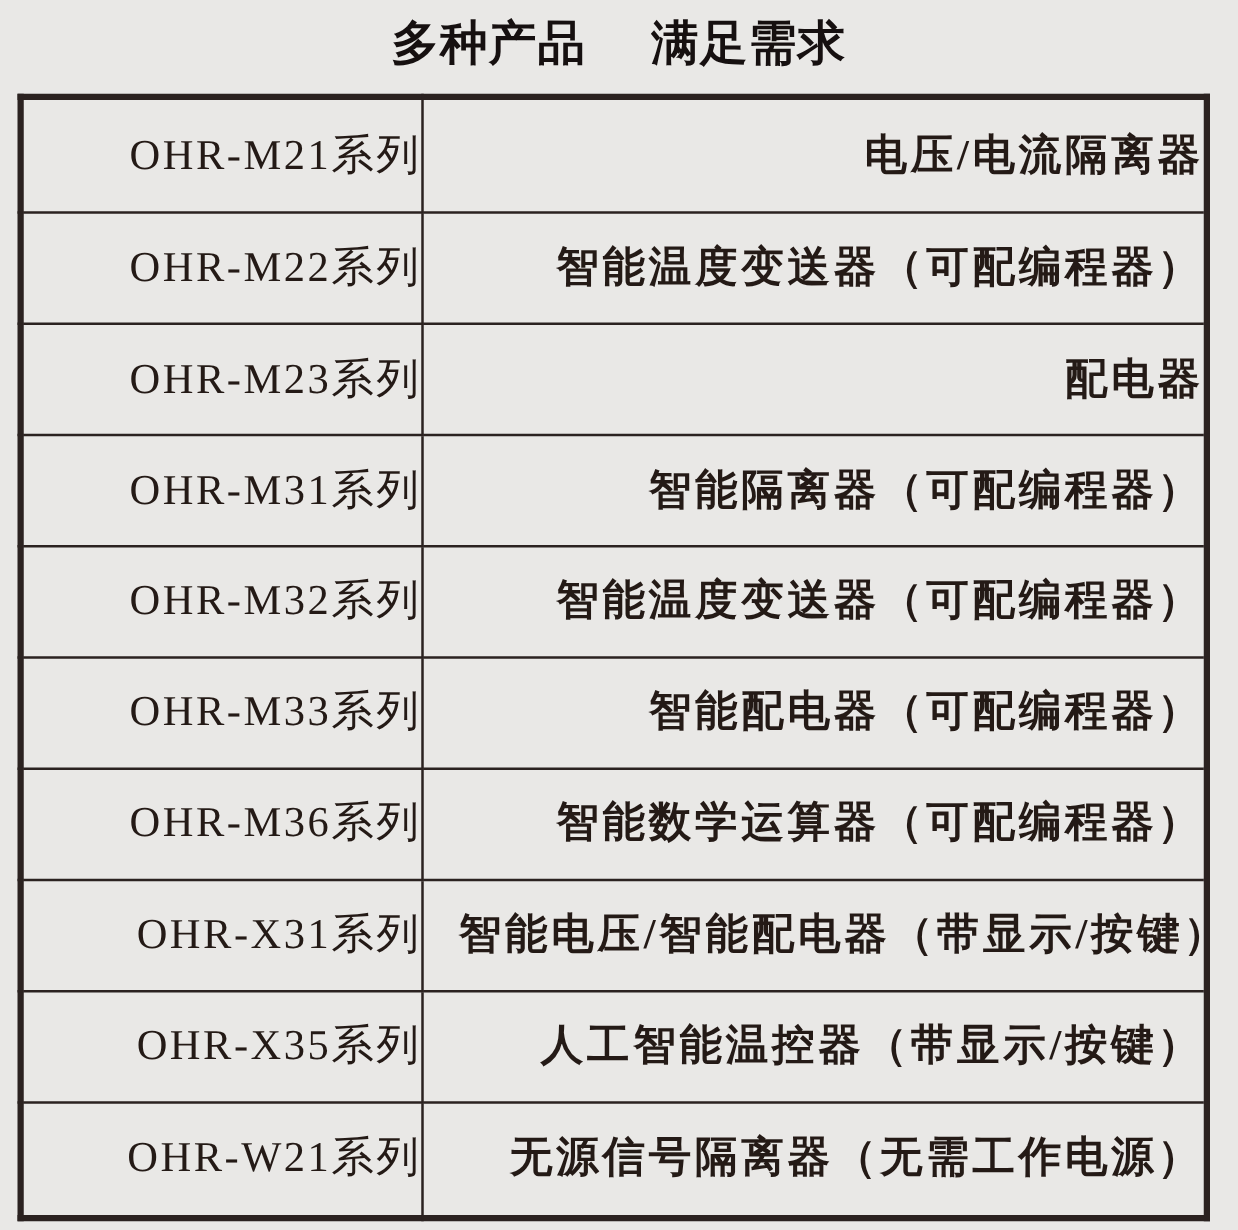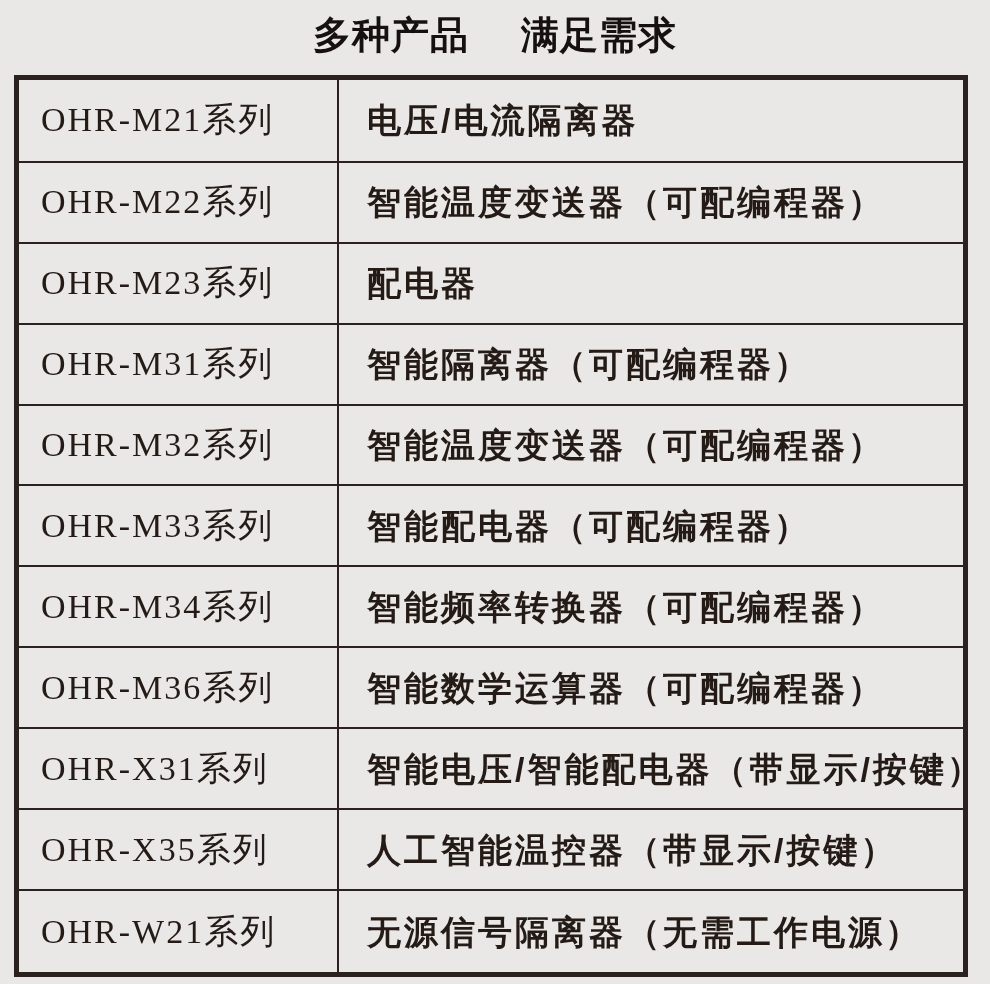--- a/index.html
+++ b/index.html
@@ -11,20 +11,21 @@
     height: 984px;
     background: #e9e8e6;
     overflow: hidden;
   }
   .page {
     position: relative;
     width: 990px;
     height: 761px;
     color: #241a16;
     font-family: "Liberation Serif", serif;
+    text-align: right;
   }
   .title {
     position: absolute;
     top: 12px;
     left: 0;
     width: 100%;
     display: flex;
     justify-content: center;
     gap: 52px;
     font-family: "Liberation Sans", sans-serif;
@@ -62,21 +63,21 @@
   }
   td.series-cell {
     width: 296px;
     padding: 0 0 0 22px;
     font-family: "Liberation Serif", serif;
     font-weight: 500;
     letter-spacing: 2px;
   }
   td.desc-cell {
     padding: 0 0 0 28px;
-    font-family: Liberation Sans, sans-serif;
+    font-family: Liberation Serif, serif;
     font-weight: 700;
     letter-spacing: 3px;
   }
 </style>
 </head>
 <body>
 
 <div class="page">
 
   <div class="title">
@@ -109,24 +110,20 @@
   <tr>
     <td class="series-cell">OHR-M32系列</td>
     <td class="desc-cell">智能温度变送器（可配编程器）</td>
   </tr>
 
   <tr>
     <td class="series-cell">OHR-M33系列</td>
     <td class="desc-cell">智能配电器（可配编程器）</td>
   </tr>
 
-  <tr>
-    <td class="series-cell">OHR-M34系列</td>
-    <td class="desc-cell">智能频率转换器（可配编程器）</td>
-  </tr>
 
 
   <tr>
     <td class="series-cell">OHR-M36系列</td>
     <td class="desc-cell">智能数学运算器（可配编程器）</td>
   </tr>
 
 
   <tr>
     <td class="series-cell">OHR-X31系列</td>

